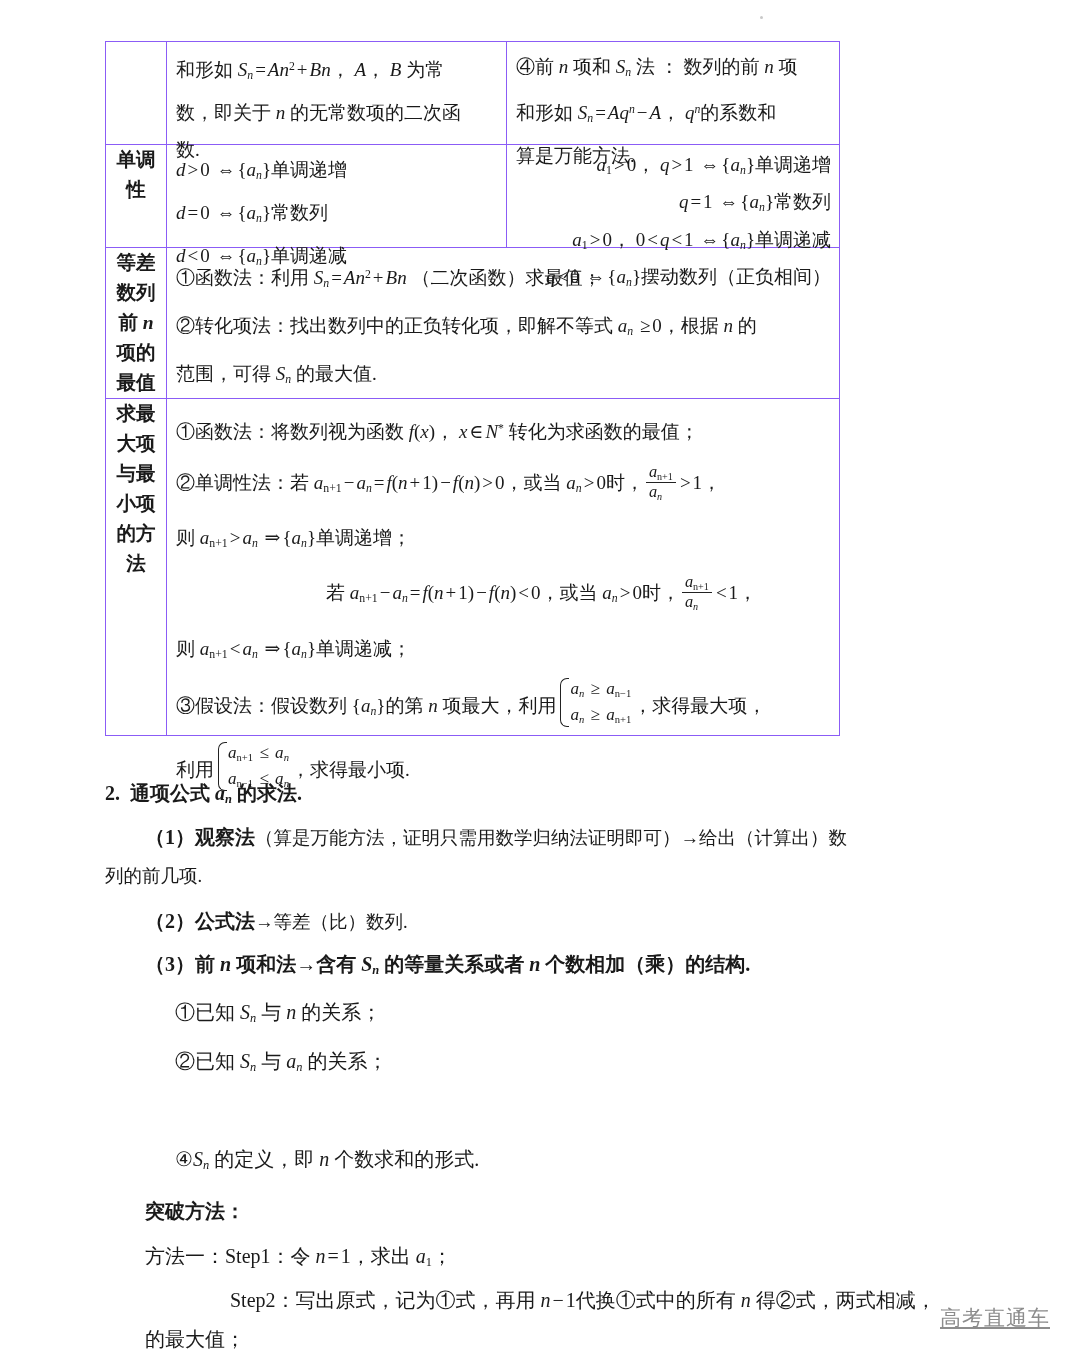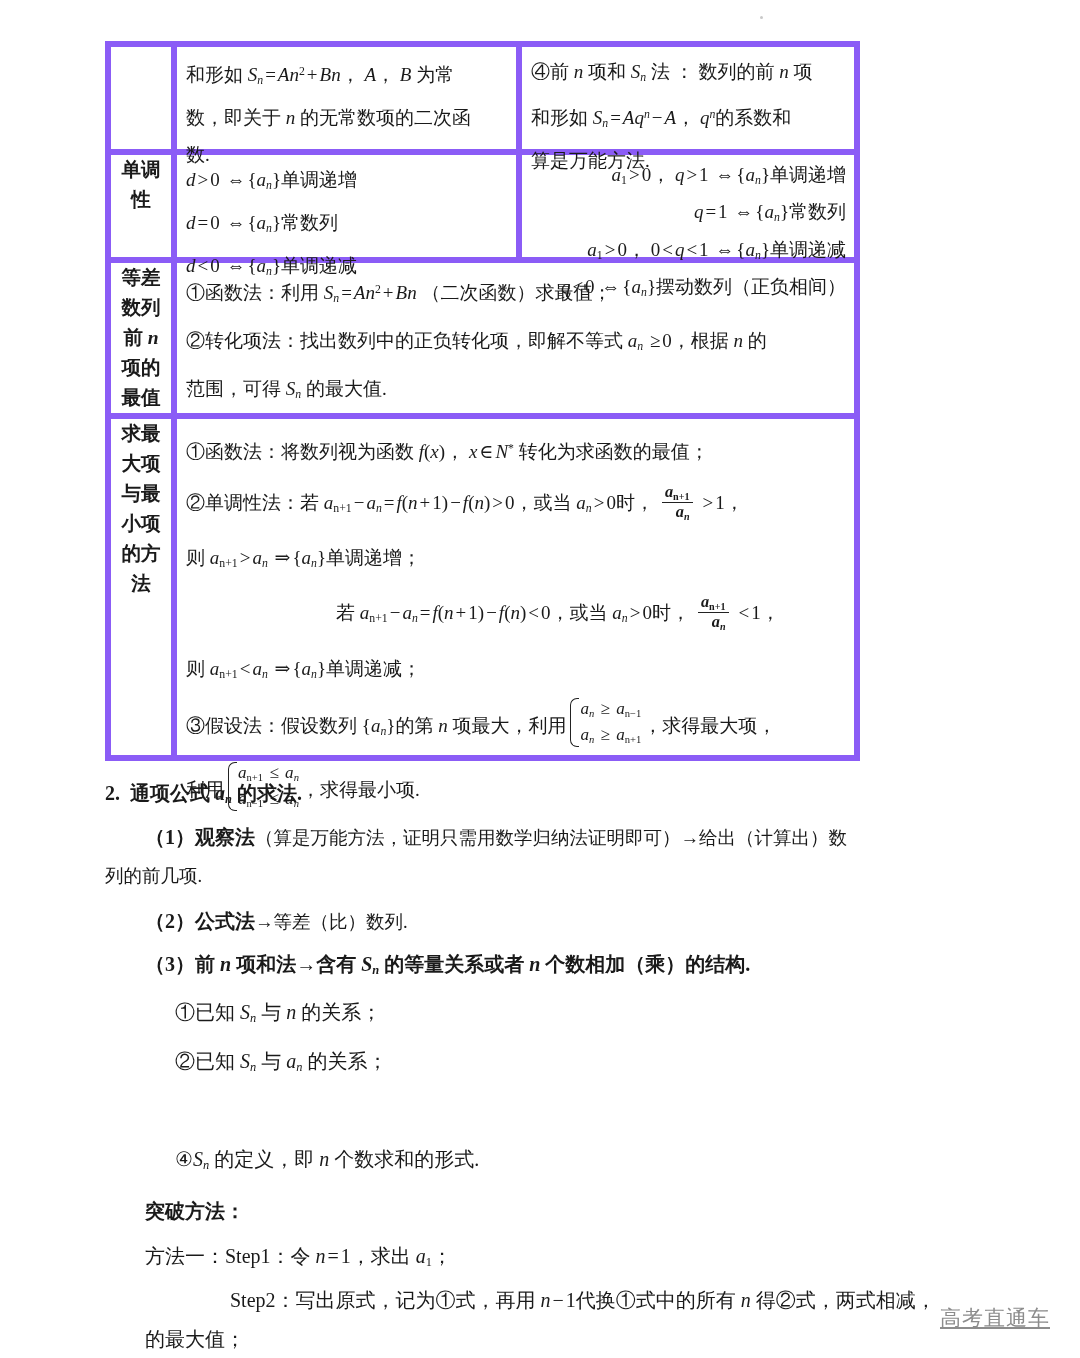--- a/index.html
+++ b/index.html
@@ -26,21 +26,21 @@
   
   .tbl {
     position: absolute;
     left: 105px;
     top: 41px;
     width: 734px;
     border-collapse: collapse;
     table-layout: fixed;
   }
   .tbl td {
-    border: 6px solid #8b5cf6;
+    border: 1px solid #8b5cf6;
     vertical-align: top;
     padding: 0;
   }
   .col-head {
     width: 60px;
     text-align: center;
     vertical-align: middle;
     font-weight: bold;
     font-size: 19.5px;
     line-height: 30px;
@@ -66,25 +66,24 @@
   sub.sn { font-size: 0.62em; font-style: normal; vertical-align: -0.25em; }
   sup.p { font-size: 0.62em; vertical-align: 0.5em; font-style: italic; }
   sup.pn { font-size: 0.62em; vertical-align: 0.5em; font-style: normal; }
   .op { font-style: normal; padding: 0 2px; }
   .circnum { font-style: normal; }
 
   
   .frac {
     display: inline-block;
     vertical-align: -0.52em;
-    text-align: right;
+    text-align: left;
     font-size: 0.86em;
     line-height: 1.08;
-    margin: 0 8px;
-    font-weight: bold;
+    margin: 0 2px;
   }
   .frac .num { display: block; padding: 0 3px; }
   .frac .den { display: block; border-top: 1px solid #222; padding: 0 3px; }
 
   
   .sys {
     display: inline-block;
     vertical-align: -0.48em;
     position: relative;
     padding-left: 12px;

